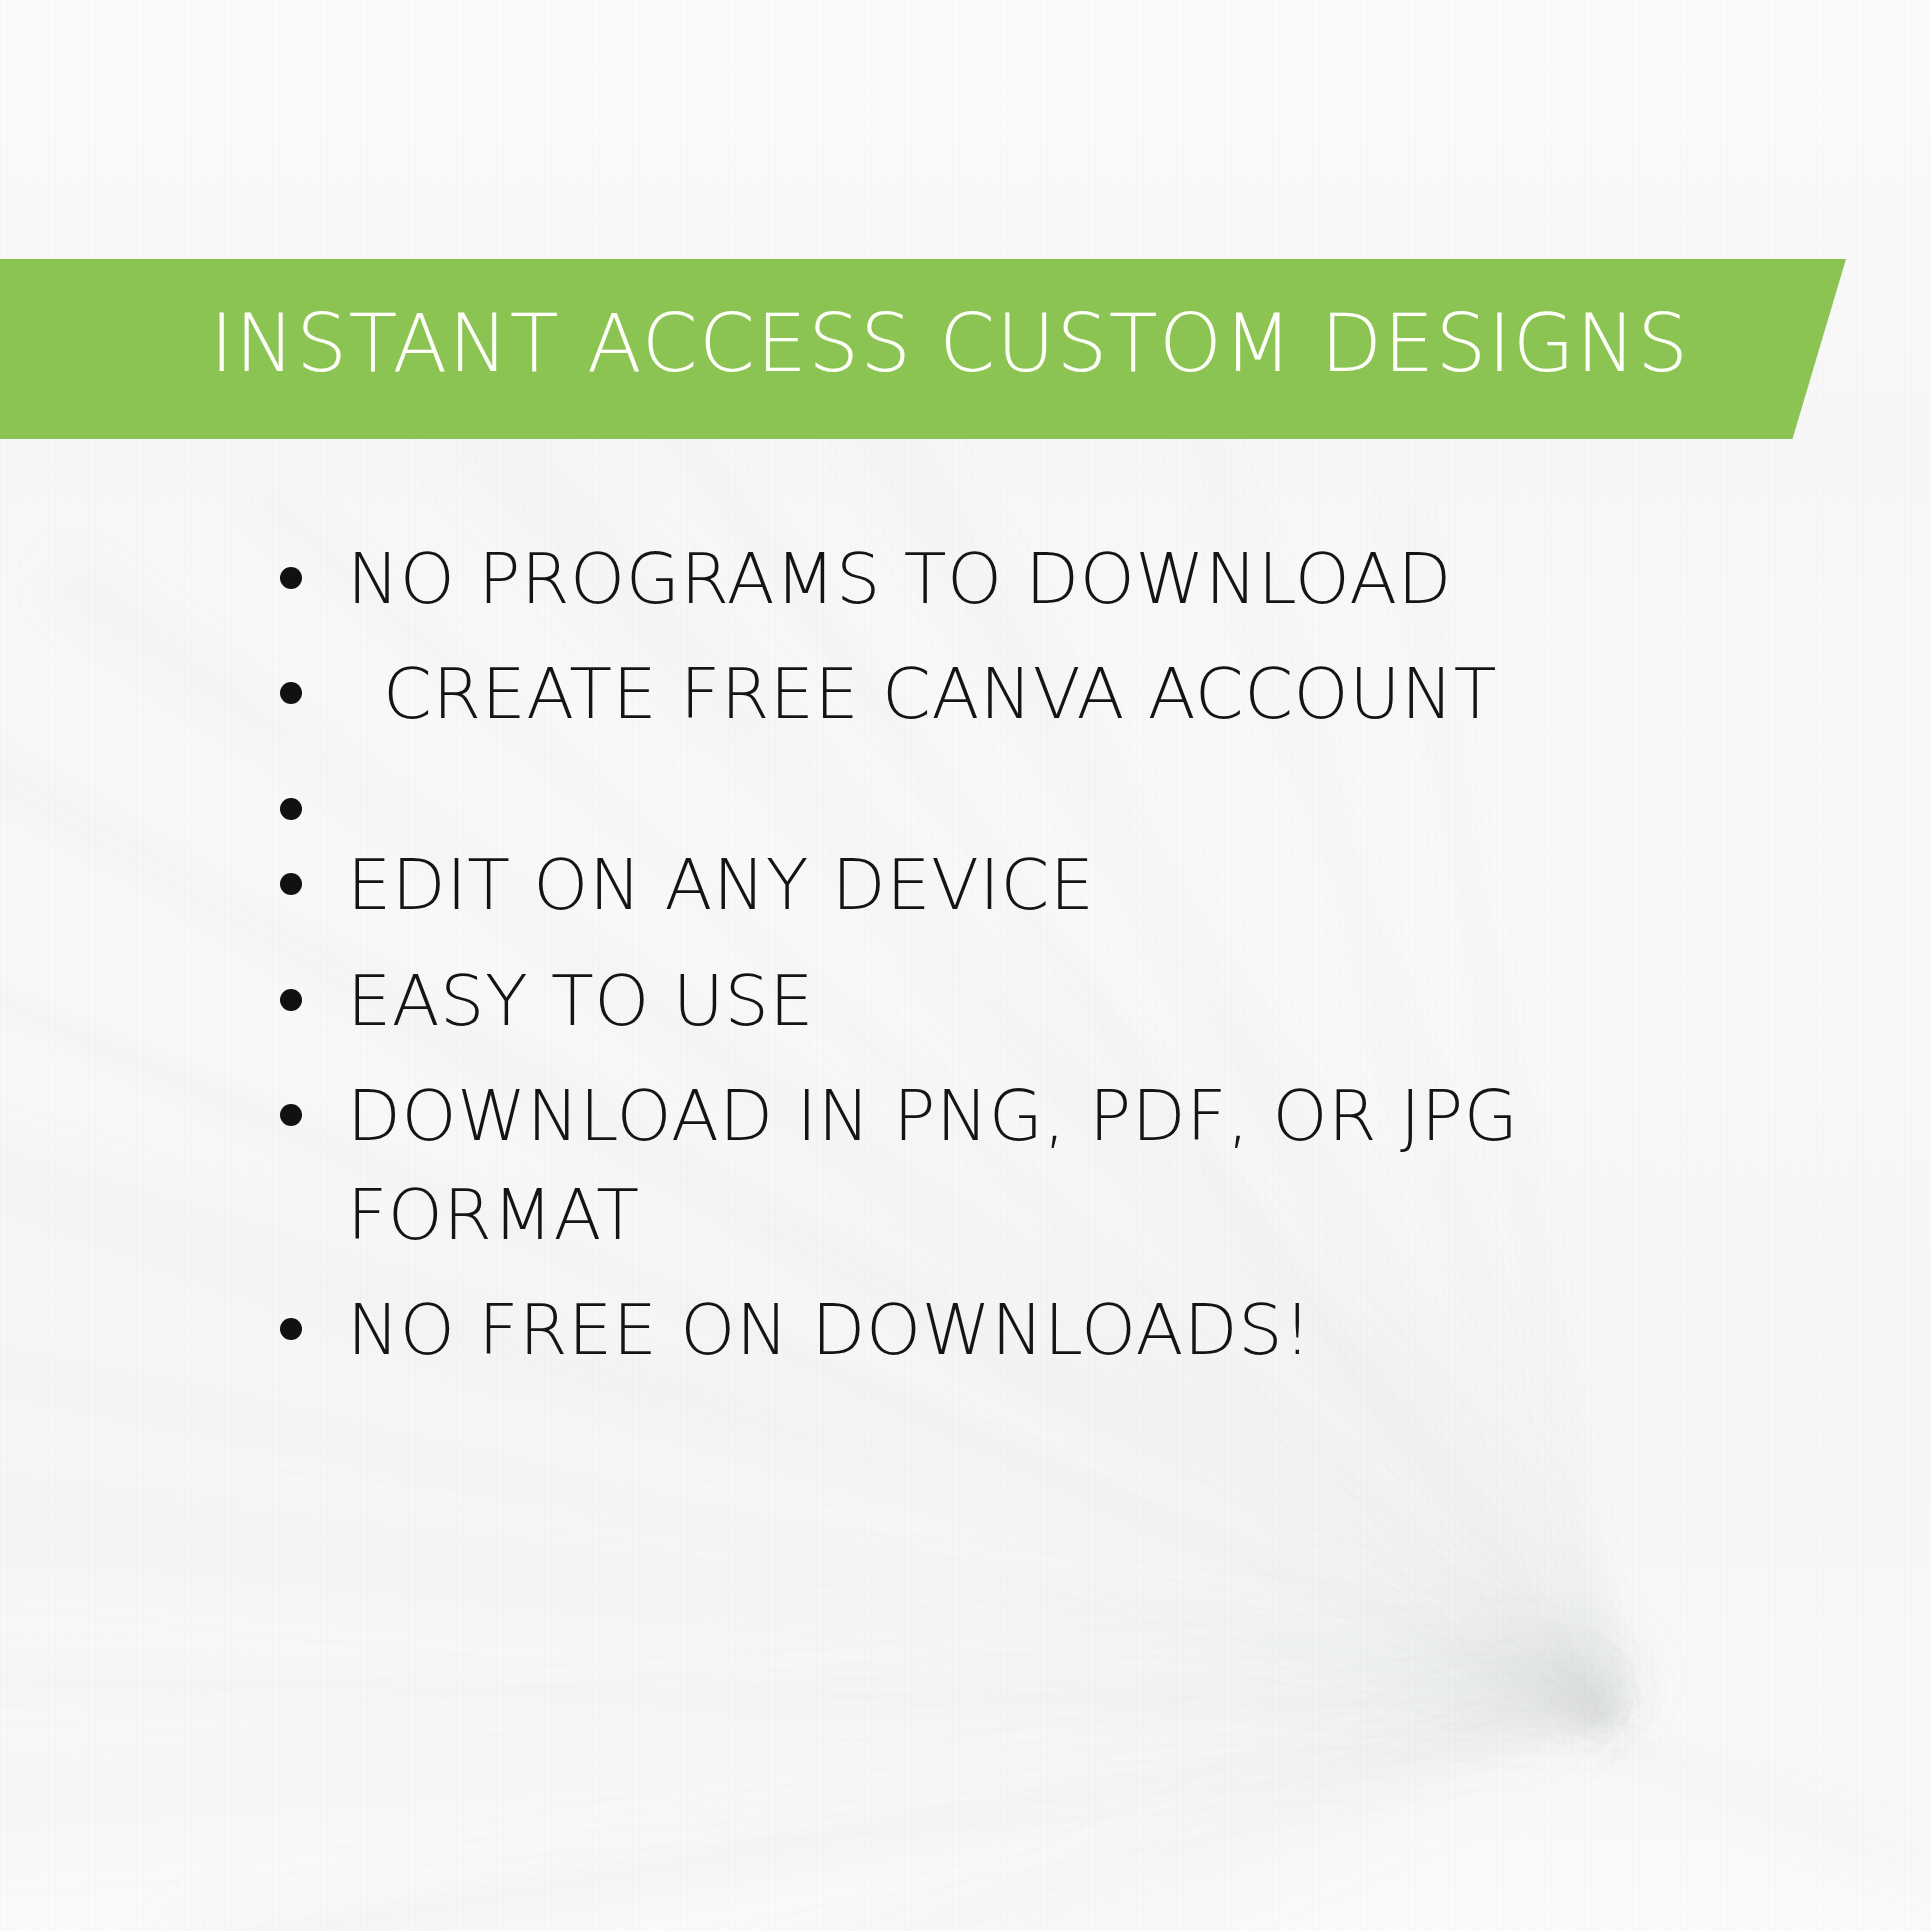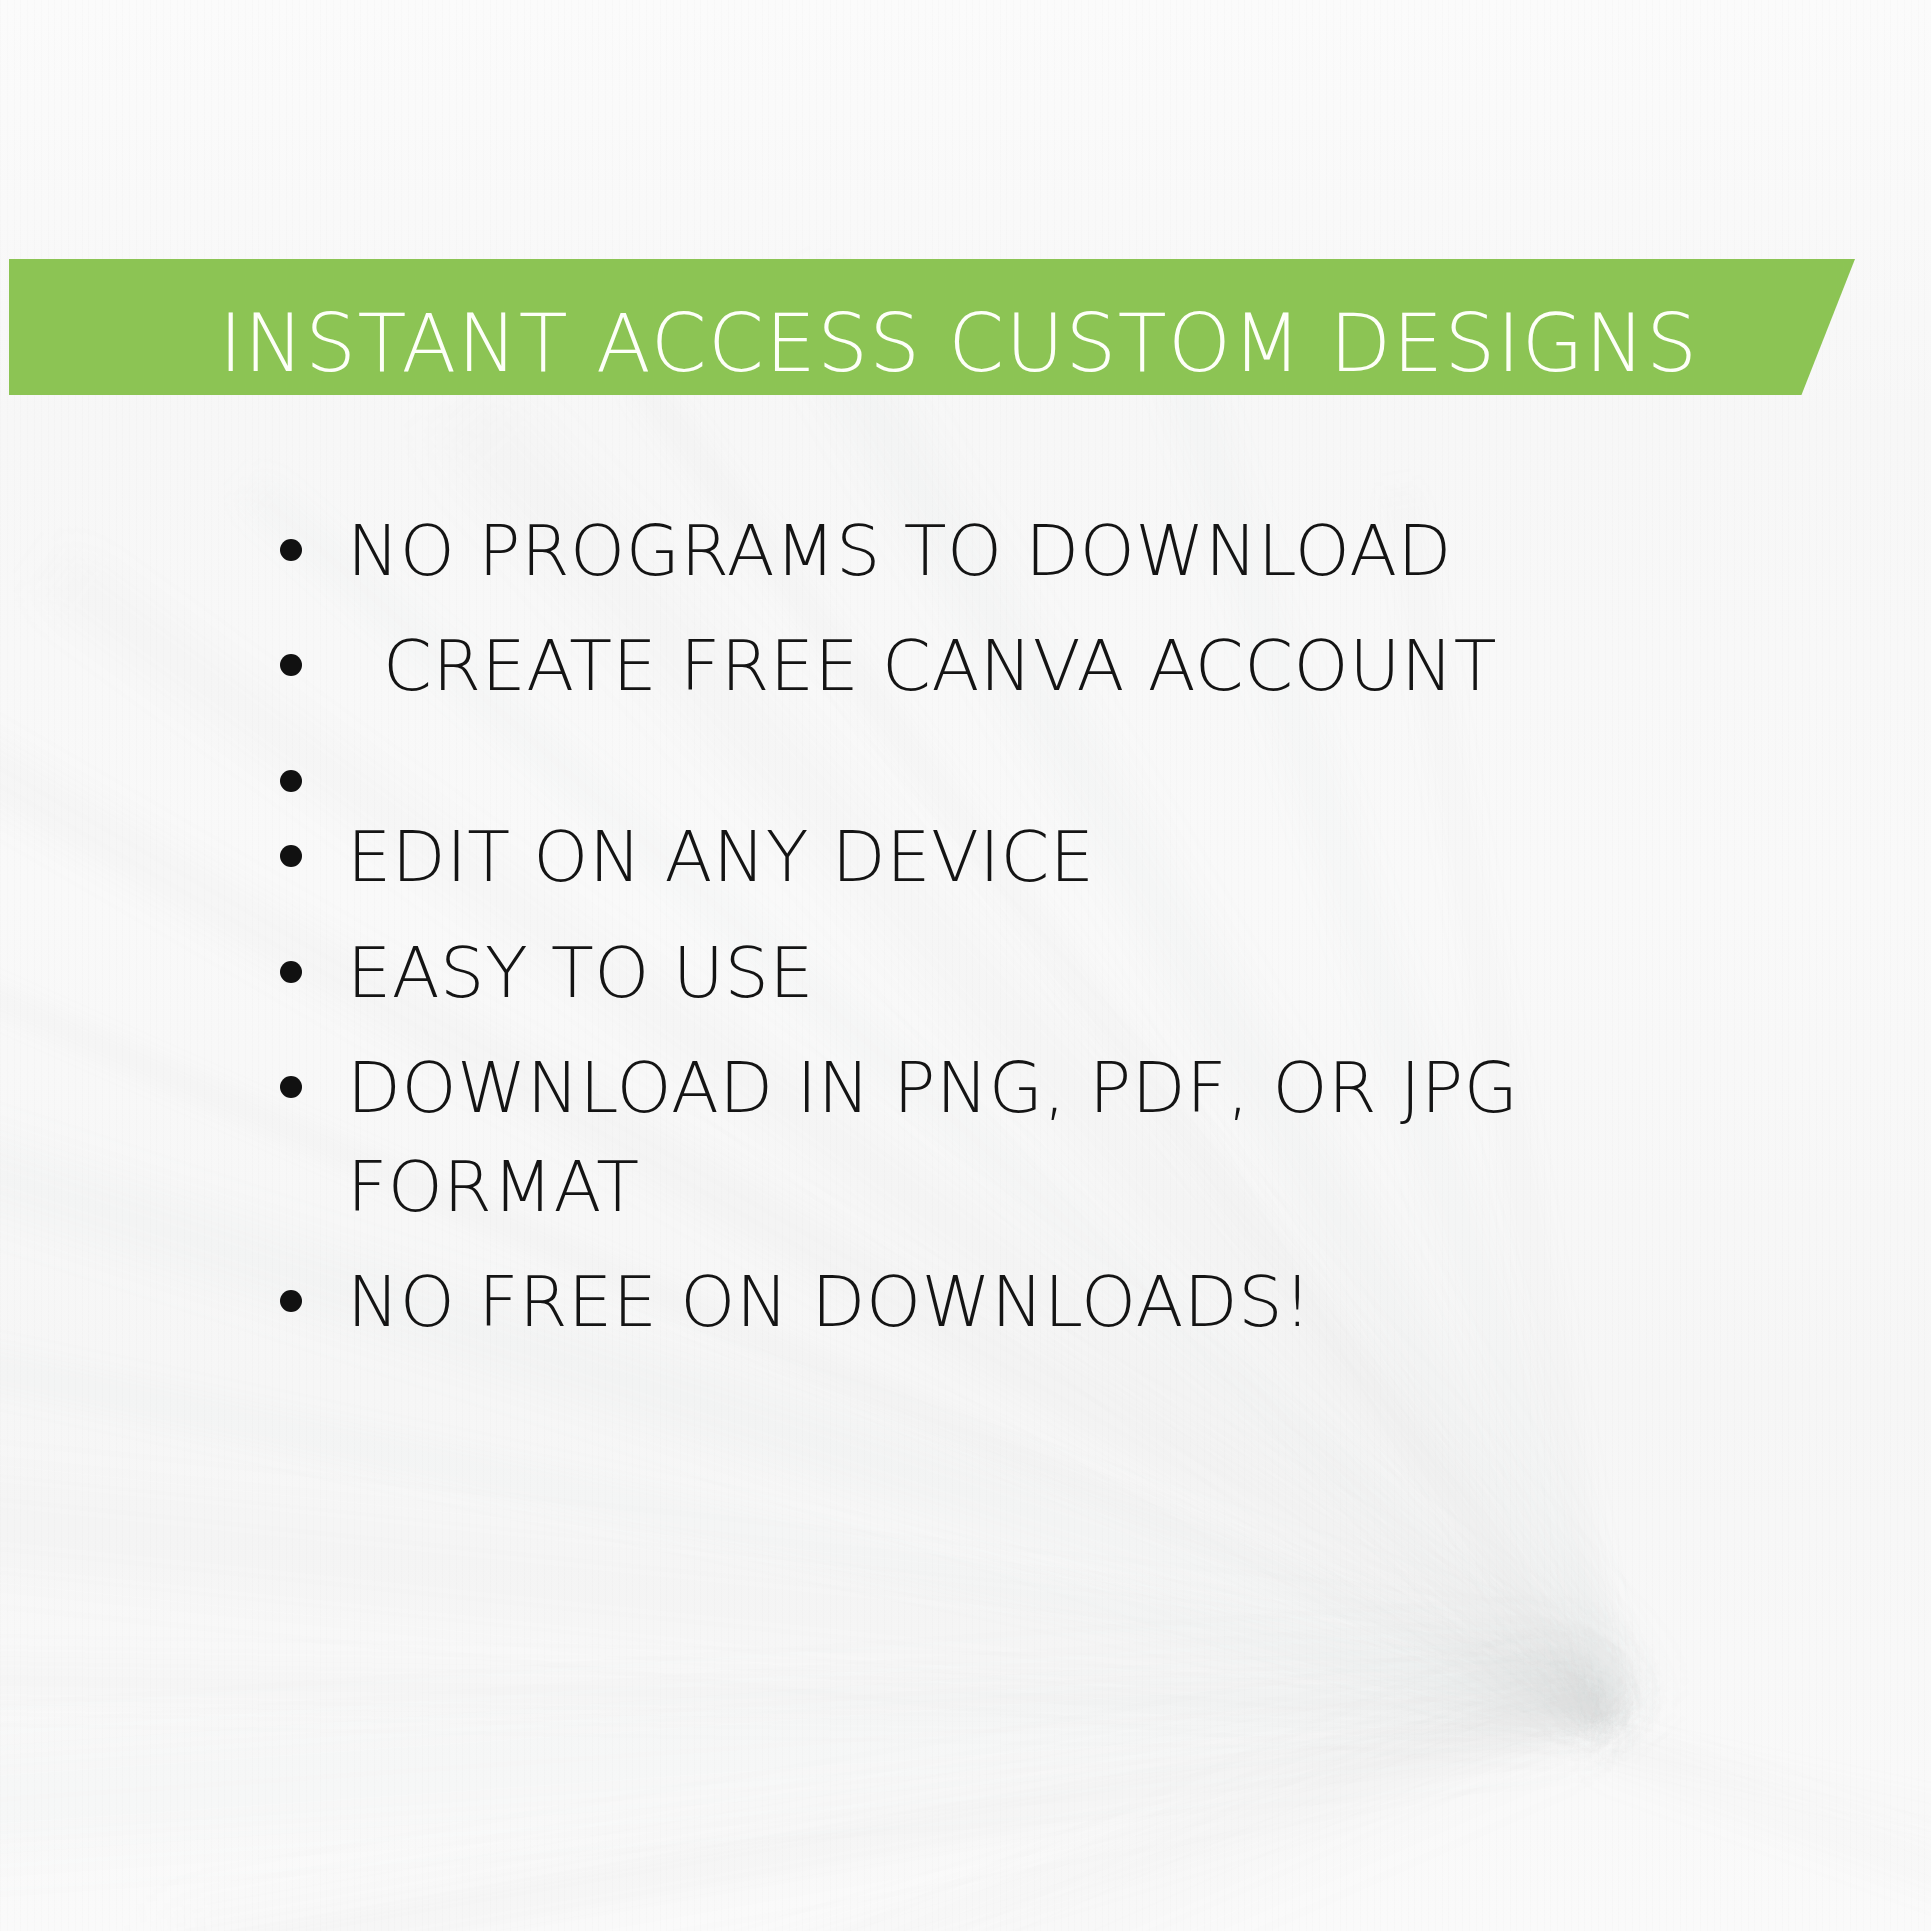--- a/index.html
+++ b/index.html
@@ -50,24 +50,24 @@
     left: 1603px;
     top: 1728px;
     transform-origin: 0 0;
     height: 0;
     border-top-style: solid;
   }
 
   
   .banner {
     position: absolute;
-    left: 9px;
+    left: 0;
     top: 259px;
     width: 1846px;
-    height: 136px;
+    height: 180px;
     background: #8cc454;
     clip-path: polygon(0 0, 100% 0, 97.1% 100%, 0 100%);
   }
   .banner-title {
     position: absolute;
     left: 210px;
     top: 0;
     height: 168px;
     display: flex;
     align-items: center;
@@ -78,21 +78,21 @@
     white-space: nowrap;
     transform: scaleX(1.0);
     font-family: "DejaVu Sans", sans-serif;
     font-stretch: normal;
   }
 
   
   .list {
     position: absolute;
     left: 280px;
-    top: 502px;
+    top: 530px;
     width: 1429px;
   }
   .list-item {
     position: relative;
     display: flex;
     align-items: flex-start;
     margin-bottom: 16.4px;
   }
   .bullet-dot {
     flex: 0 0 auto;

